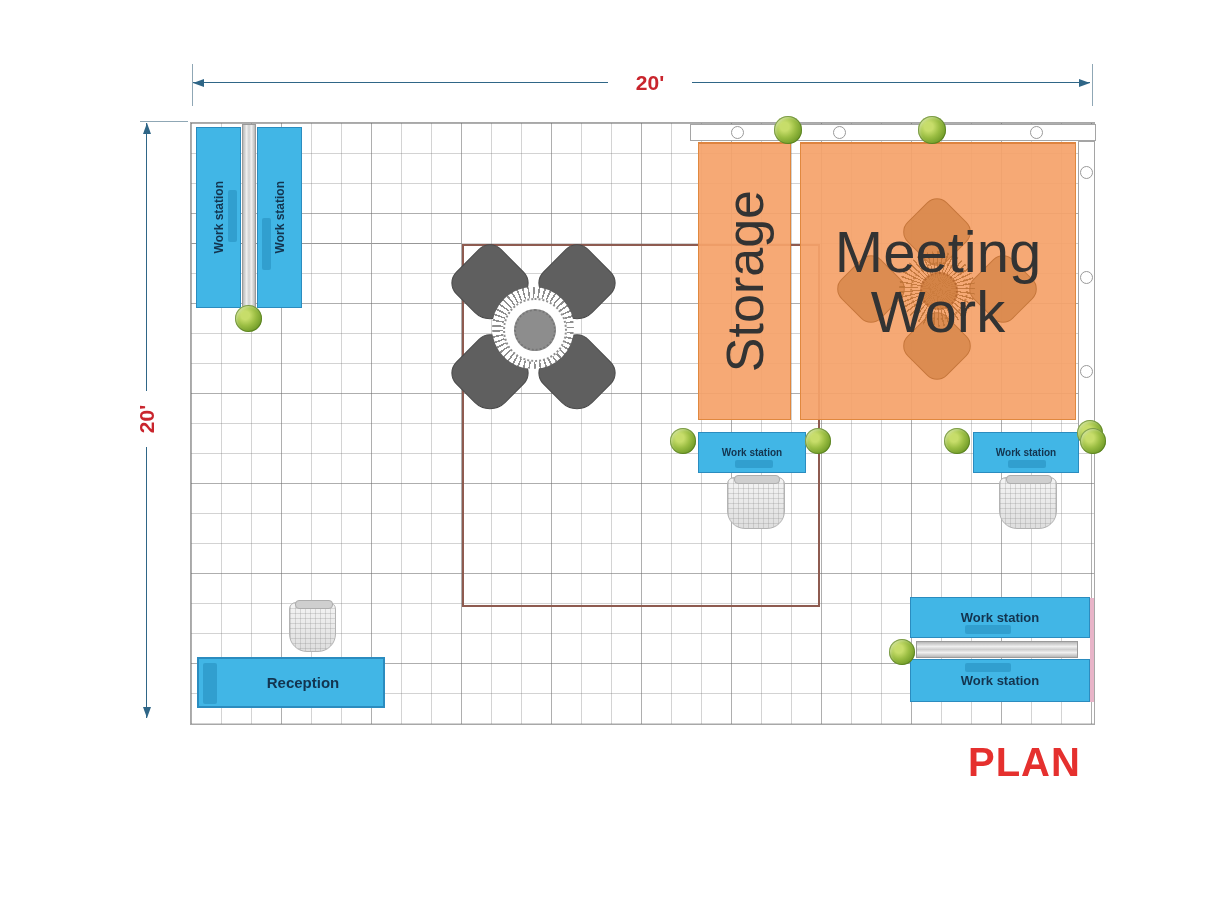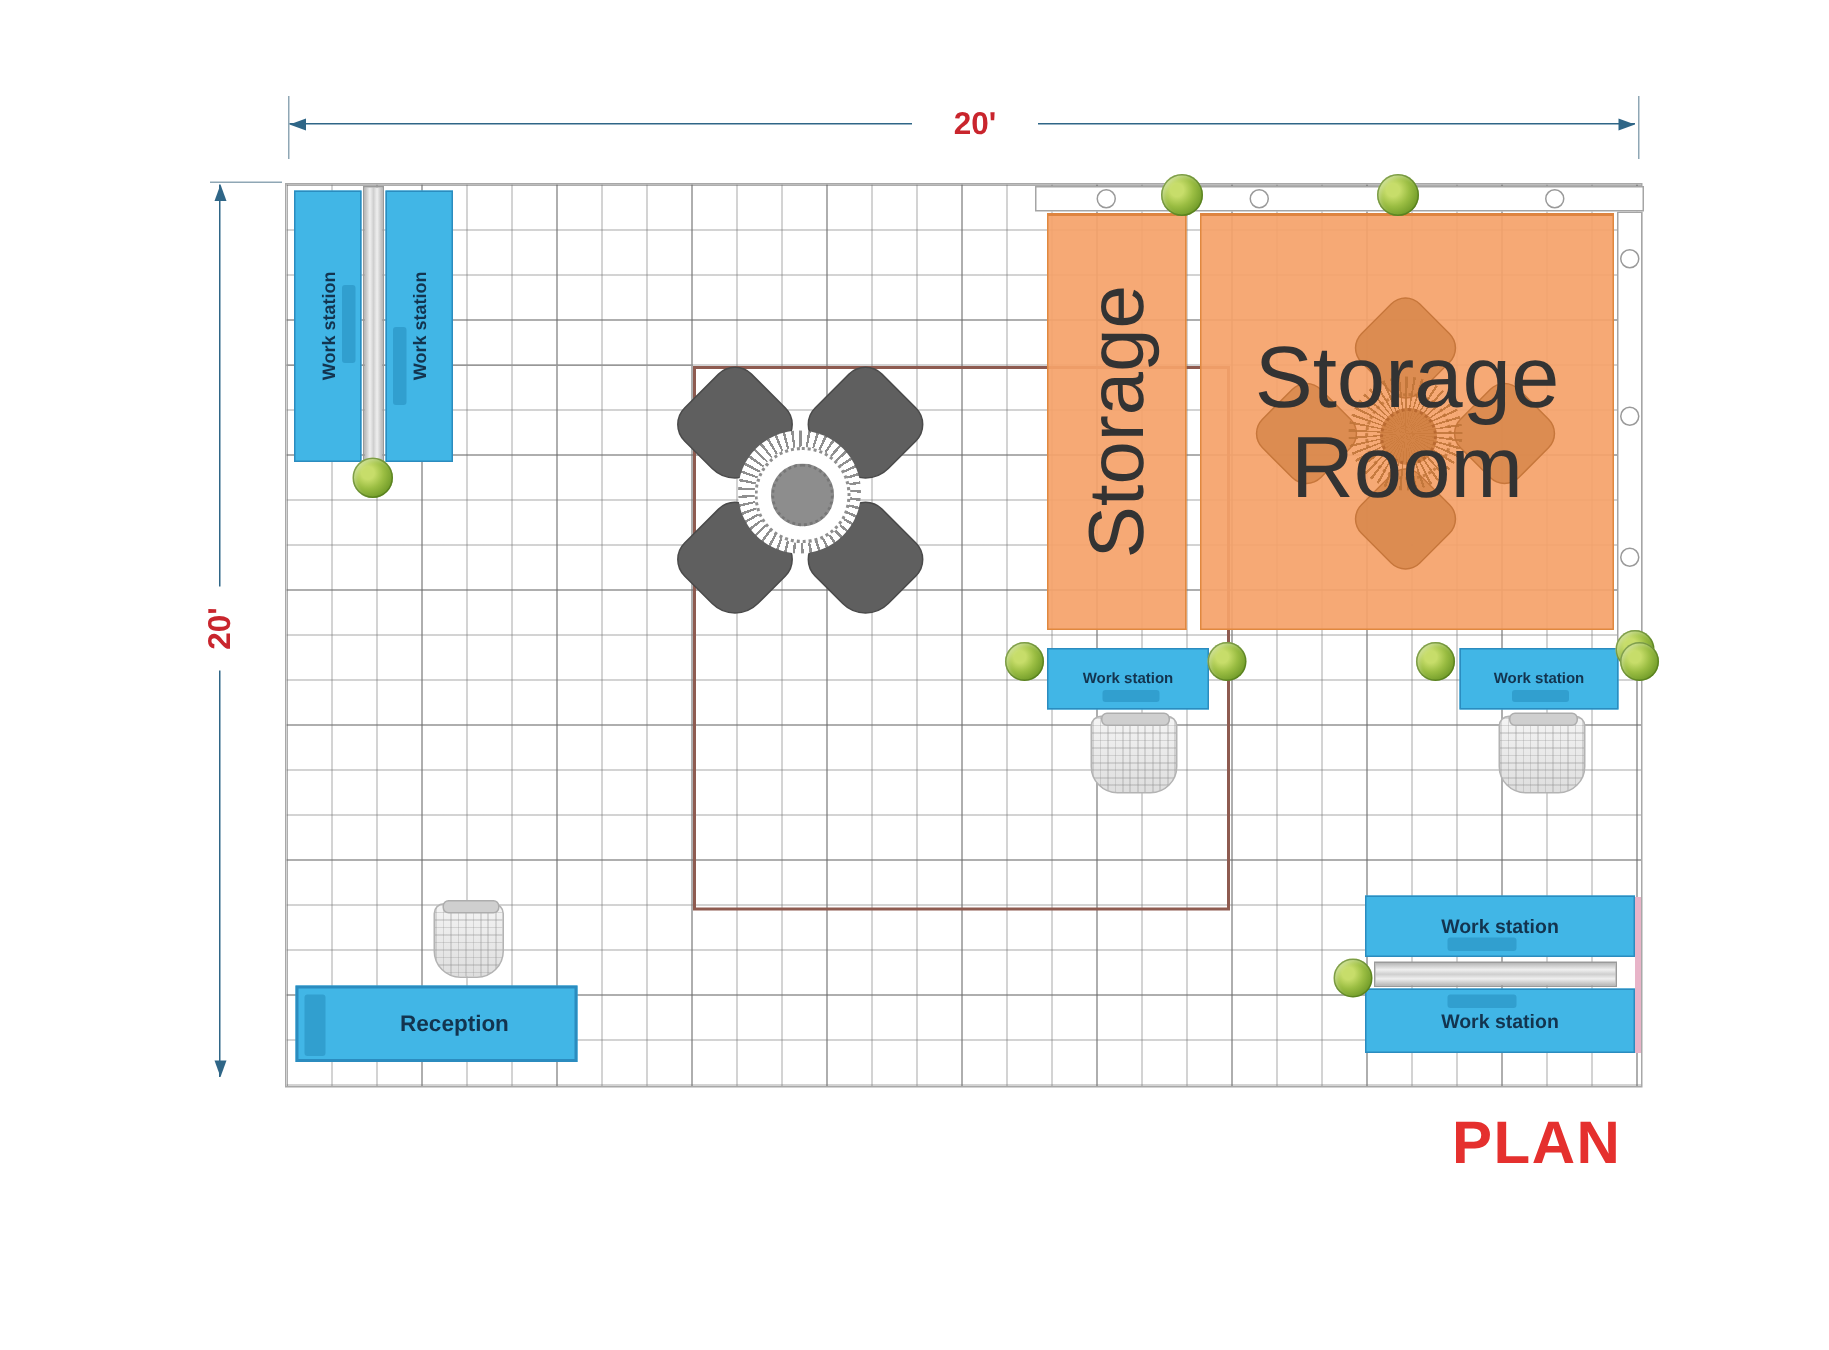--- a/index.html
+++ b/index.html
@@ -104,21 +104,21 @@
 <div class="abs room" style="left:800px;top:142px;width:276px;height:278px;border-top:2px solid #de8440;">
 
   <div class="abs chair-orange" style="left:108px;top:60px;width:56px;height:56px;"></div>
   <div class="abs chair-orange" style="left:174px;top:117px;width:56px;height:56px;"></div>
   <div class="abs chair-orange" style="left:108px;top:174px;width:56px;height:56px;"></div>
   <div class="abs chair-orange" style="left:42px;top:117px;width:56px;height:56px;"></div>
   <div class="abs round-table orange" style="left:98px;top:107px;width:76px;height:76px;">
     <div class="ring"></div>
       <div class="hub"></div>
   </div>
-  <div class="room-label" style="font-size:58px;line-height:1.02;">Storage Room</div>
+  <div class="room-label" style="font-size:58px;line-height:1.02;">Meeting Work</div>
 </div>
 
 <div class="abs ws" style="left:196px;top:127px;width:45px;height:181px;">
   <div class="ws-accent" style="right:3px;top:62px;width:9px;height:52px;"></div>
   <div class="ws-label vtext" style="font-size:12px;">Work station</div>
 </div>
 <div class="abs divider" style="left:242px;top:124px;width:14px;height:186px;"></div>
 <div class="abs ws" style="left:257px;top:127px;width:45px;height:181px;">
   <div class="ws-accent" style="left:4px;top:90px;width:9px;height:52px;"></div>
   <div class="ws-label vtext" style="font-size:12px;">Work station</div>

